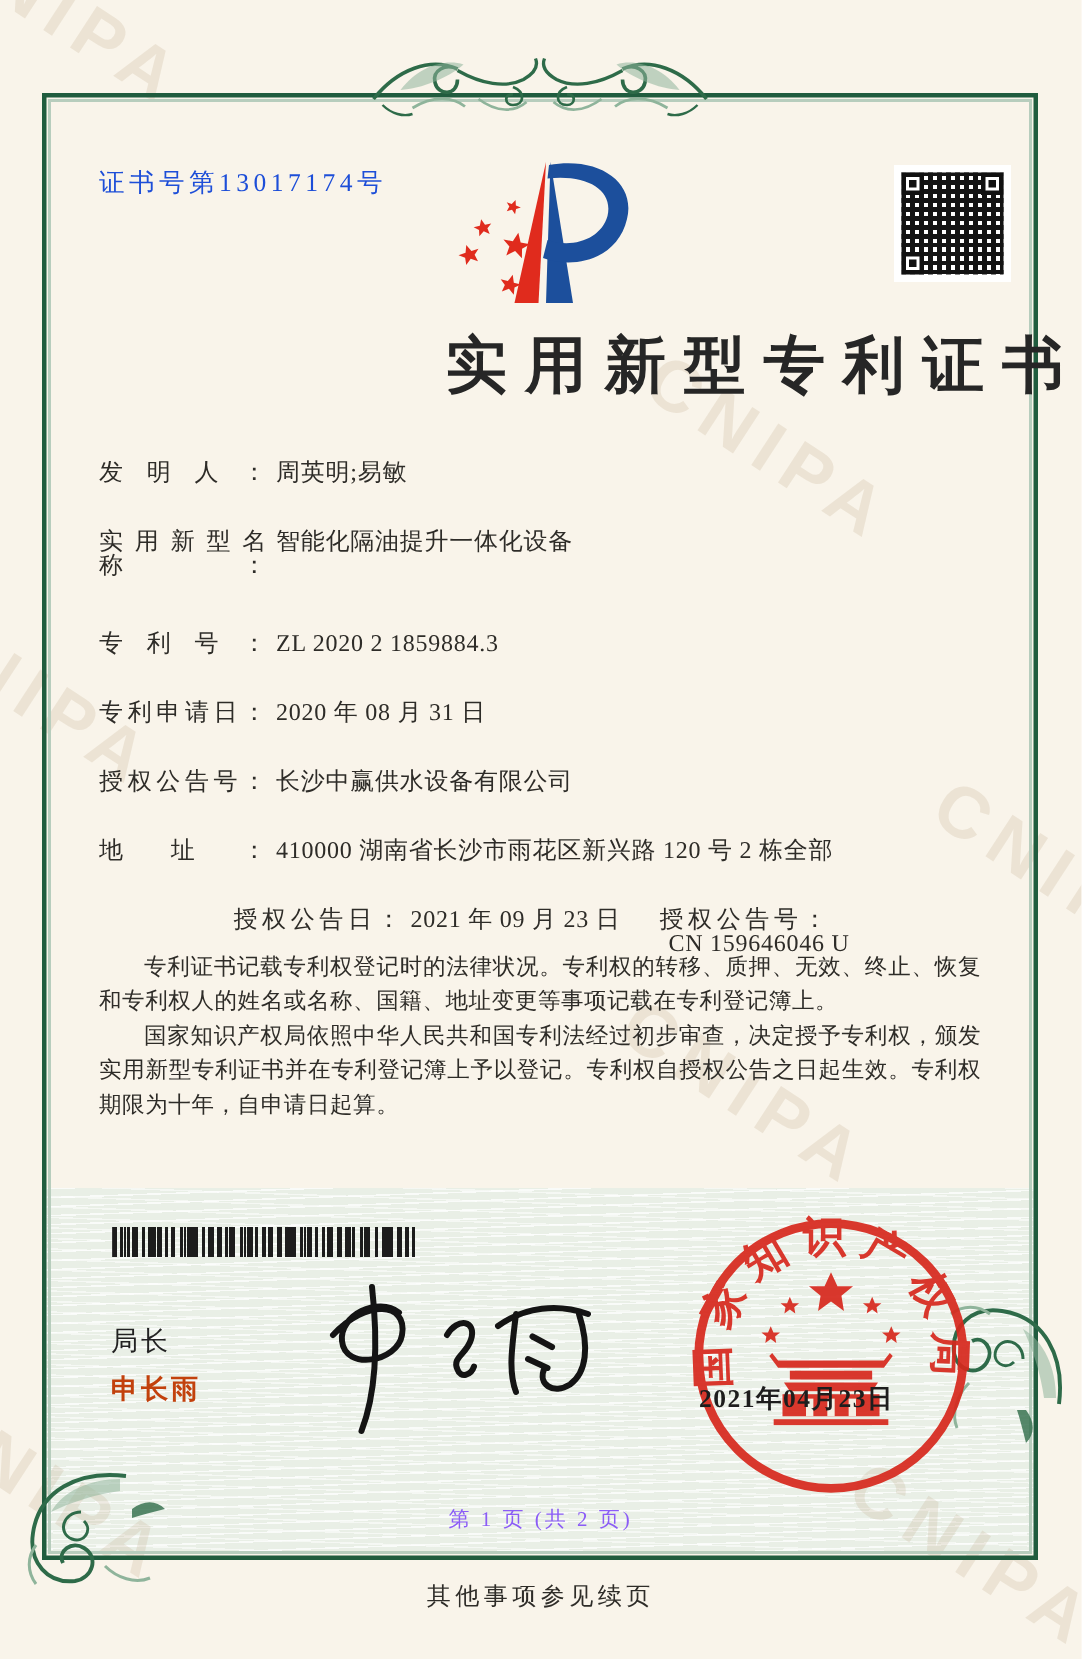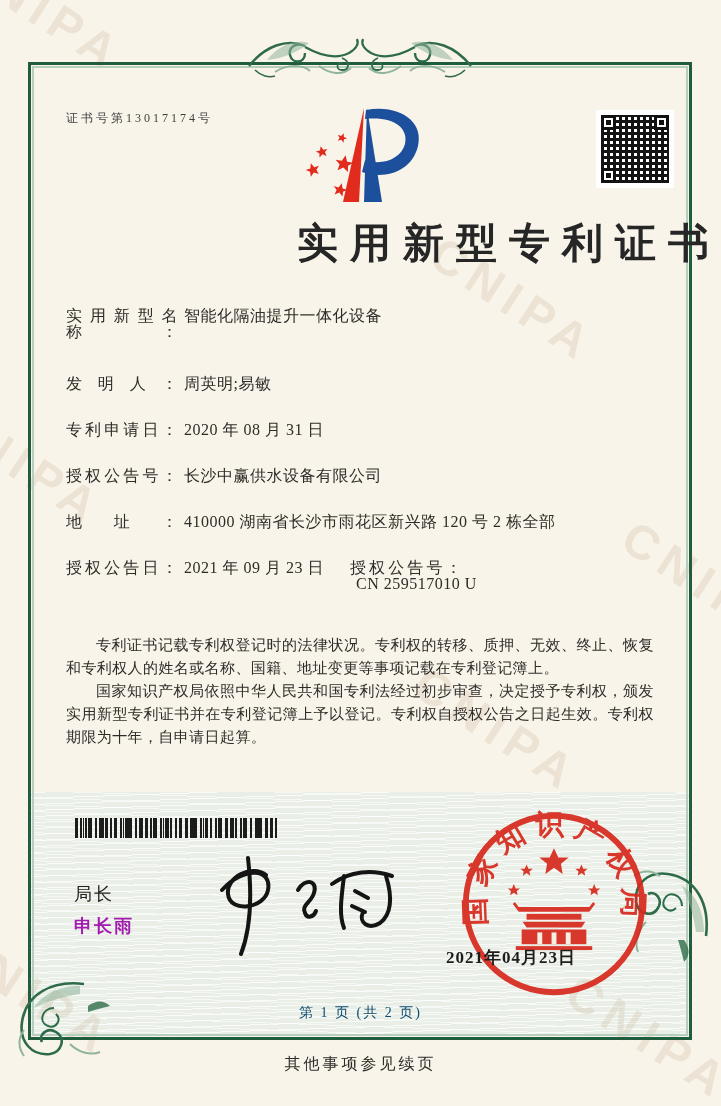--- a/index.html
+++ b/index.html
@@ -18,65 +18,65 @@
     font-weight:bold;font-size:48px;letter-spacing:8px;color:rgba(190,170,135,.22);
     transform:rotate(33deg);white-space:nowrap;pointer-events:none;}
 
   
   .frame{position:absolute;left:28px;top:62px;width:658px;height:972px;
     border:3px solid #205c3e;pointer-events:none;}
   .frame::after{content:"";position:absolute;inset:1px;border:2px solid #b7cdbd;}
 
   .ornaments{position:absolute;left:0;top:0;width:721px;height:1106px;pointer-events:none;}
 
-  .cert-no{position:absolute;left:66px;top:110px;font-size:12px;letter-spacing:3px;color:#404040;}
+  .cert-no{position:absolute;left:66px;top:110px;font-size:17px;letter-spacing:3px;color:#1d4ed8;}
 
   .logo{position:absolute;left:298px;top:104px;width:136px;height:104px;}
   .qr{position:absolute;left:596px;top:110px;width:78px;height:78px;background:#fff;padding:5px;box-sizing:border-box;}
   .qr-inner{position:relative;width:100%;height:100%;
     background-image:
       repeating-linear-gradient(90deg,#141414 0 3px,transparent 3px 6px),
       repeating-linear-gradient(0deg,#141414 0 3px,transparent 3px 6px),
       repeating-linear-gradient(45deg,transparent 0 4px,#fff 4px 6px);}
   .finder{position:absolute;width:15px;height:15px;border:3px solid #111;background:#fff;box-sizing:border-box;}
   .finder::after{content:"";position:absolute;inset:2px;background:#111;}
   .f-tl{left:0;top:0}.f-tr{right:0;top:0}.f-bl{left:0;bottom:0}
 
   .title{position:absolute;left:0;right:0;top:216px;text-align:right;
     font-size:41px;font-weight:bold;letter-spacing:12px;color:#262626;}
 
   .fields{position:absolute;left:66px;top:308px;width:590px;color:#2e2c28;}
   .row{display:flex;margin-bottom:30px;font-size:16px;line-height:1;}
   .row .lbl{width:112px;flex:none;text-align:justify;text-align-last:justify;letter-spacing:.5px;}
   .row .val{margin-left:6px;letter-spacing:.5px;}
-  .grant{display:flex;}
+  .grant{display:flex;justify-content:center;}
   .pair2{margin-left:26px;display:flex;flex-direction:column;}
 
   .paras{position:absolute;left:66px;top:634px;width:588px;font-size:15px;
     line-height:23px;color:#2e2c28;text-align:justify;}
   .paras p{margin:0;text-indent:2em;letter-spacing:.4px;}
 
   .barcode{position:absolute;left:75px;top:818px;width:205px;height:20px;
     background-image:
       repeating-linear-gradient(90deg,#1c1c1c 0 2px,transparent 2px 5px),
       repeating-linear-gradient(90deg,#1c1c1c 0 1px,transparent 1px 8px),
       repeating-linear-gradient(90deg,#1c1c1c 0 3px,transparent 3px 13px);}
 
   .sig-title{position:absolute;left:74px;top:882px;font-family:"Liberation Sans","DejaVu Sans",sans-serif;
     font-weight:normal;font-size:18px;letter-spacing:2px;color:#222;}
   .sig-name{position:absolute;left:74px;top:914px;font-family:"Liberation Sans","DejaVu Sans",sans-serif;
-    font-weight:bold;font-size:18px;letter-spacing:2px;color:#a21caf;}
+    font-weight:bold;font-size:18px;letter-spacing:2px;color:#c2410c;}
   .signature{position:absolute;left:192px;top:850px;width:215px;height:110px;}
 
   .seal{position:absolute;left:456px;top:806px;width:196px;height:196px;}
-  .seal-date{position:absolute;left:446px;top:946px;width:170px;text-align:left;
+  .seal-date{position:absolute;left:446px;top:921px;width:170px;text-align:center;
     font-size:17px;letter-spacing:1px;color:#1d1d1d;font-weight:bold;}
 
   .page-num{position:absolute;left:0;right:0;top:1004px;text-align:center;
-    font-size:14px;letter-spacing:2px;color:#0c4a6e;}
+    font-size:14px;letter-spacing:2px;color:#8b5cf6;}
   .note{position:absolute;left:0;right:0;top:1054px;text-align:center;
     font-size:16px;letter-spacing:3px;color:#2e2c28;}
 </style>
 </head>
 <body>
 
 <div class="page">
 
   <div class="band"></div>
 
@@ -138,46 +138,50 @@
     <div class="qr-inner">
       <div class="finder f-tl"></div>
       <div class="finder f-tr"></div>
       <div class="finder f-bl"></div>
     </div>
   </div>
 
   <div class="title">实用新型专利证书</div>
 
   <div class="fields">
+    <div class="row">
+      <span class="lbl">发明人：</span>
+      <span class="val">周英明;易敏</span>
+    </div>
     <div class="row" style="margin-bottom:36px">
       <span class="lbl">实用新型名称：</span>
       <span class="val">智能化隔油提升一体化设备</span>
     </div>
     <div class="row">
-      <span class="lbl">发明人：</span>
-      <span class="val">周英明;易敏</span>
+      <span class="lbl">专利号：</span>
+      <span class="val">ZL 2020 2 1859884.3</span>
     </div>
     <div class="row">
       <span class="lbl">专利申请日：</span>
       <span class="val">2020 年 08 月 31 日</span>
     </div>
     <div class="row">
       <span class="lbl">授权公告号：</span>
       <span class="val">长沙中赢供水设备有限公司</span>
     </div>
     <div class="row">
       <span class="lbl">地址：</span>
       <span class="val">410000 湖南省长沙市雨花区新兴路 120 号 2 栋全部</span>
     </div>
     <div class="row grant">
       <span class="lbl">授权公告日：</span>
       <span class="val">2021 年 09 月 23 日</span>
       <span class="pair2">
         <span class="lbl">授权公告号：</span>
-        <span class="val">CN 259517010 U</span>
+        <span class="val">CN 159646046 U</span>
       </span>
     </div>
   </div>
 
   <div class="paras">
     <p>专利证书记载专利权登记时的法律状况。专利权的转移、质押、无效、终止、恢复和专利权人的姓名或名称、国籍、地址变更等事项记载在专利登记簿上。</p>
     <p>国家知识产权局依照中华人民共和国专利法经过初步审查，决定授予专利权，颁发实用新型专利证书并在专利登记簿上予以登记。专利权自授权公告之日起生效。专利权期限为十年，自申请日起算。</p>
   </div>
 
   <div class="barcode"></div>

